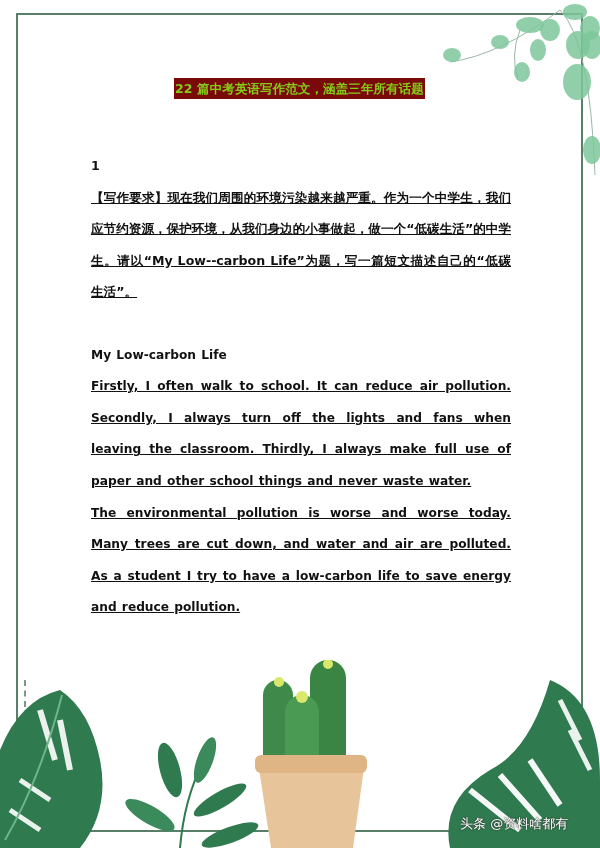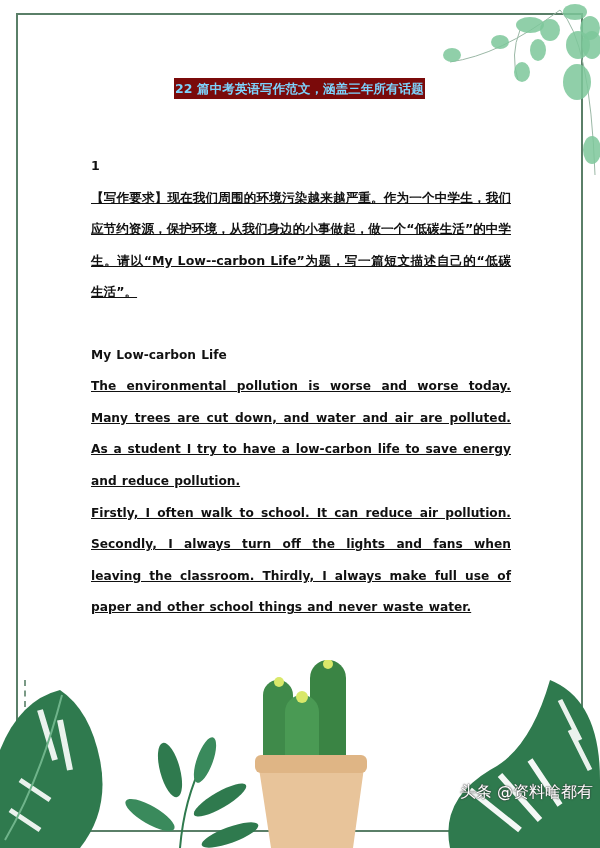--- a/index.html
+++ b/index.html
@@ -12,37 +12,37 @@
   .frame {
     position: absolute; left: 16px; top: 13px; width: 567px; height: 819px;
     border: 2px solid #5a7f68; box-sizing: border-box;
   }
   .dash-line {
     position: absolute; left: 24px; top: 680px; width: 0; height: 100px;
     border-left: 2px dashed #7a9a86;
   }
   .banner {
     position: absolute; left: 174px; top: 78px; width: 251px; height: 21px;
-    background: #7a0a0a; color: #7dd3fc; font-weight: bold; font-size: 12.5px;
+    background: #7a0a0a; color: #84cc16; font-weight: bold; font-size: 12.5px;
     line-height: 21px; text-align: center; white-space: nowrap; letter-spacing: 0.1px;
   }
   .content {
     position: absolute; left: 91px; top: 150px; width: 420px;
     font-size: 12.6px; font-weight: bold; line-height: 31.6px;
   }
   .content p { margin: 0; }
   .num { margin-bottom: 0; }
   .gap { height: 31.6px; }
   .just { text-align: justify; text-align-last: left; text-decoration: underline; }
   .en { font-size: 12.2px; word-spacing: 1px; }
 
   
   .deco { position: absolute; }
   .watermark {
-    position: absolute; left: 460px; top: 782px; color: #fff; font-size: 16px;
+    position: absolute; left: 460px; top: 815px; color: #fff; font-size: 13px;
     font-family: "DejaVu Sans", sans-serif; text-shadow: 0 0 2px #333, 0 0 1px #333;
     white-space: nowrap;
   }
 </style>
 </head>
 <body>
 
 <div class="frame"></div>
 <div class="dash-line"></div>
 
@@ -97,17 +97,17 @@
   <rect x="0" y="95" width="112" height="18" rx="6" fill="#dfb585"></rect>
 </svg>
 
 <div class="banner">22 篇中考英语写作范文，涵盖三年所有话题</div>
 
 <div class="content">
   <p class="num">1</p>
   <p class="just">【写作要求】现在我们周围的环境污染越来越严重。作为一个中学生，我们应节约资源，保护环境，从我们身边的小事做起，做一个“低碳生活”的中学生。请以“My Low--carbon Life”为题，写一篇短文描述自己的“低碳生活”。</p>
   <div class="gap"></div>
   <p class="en">My Low-carbon Life</p>
+  <p class="just en">Firstly, I often walk to school. It can reduce air pollution. Secondly, I always turn off the lights and fans when leaving the classroom. Thirdly, I always make full use of paper and other school things and never waste water.</p>
   <p class="just en">The environmental pollution is worse and worse today. Many trees are cut down, and water and air are polluted. As a student I try to have a low-carbon life to save energy and reduce pollution.</p>
-  <p class="just en">Firstly, I often walk to school. It can reduce air pollution. Secondly, I always turn off the lights and fans when leaving the classroom. Thirdly, I always make full use of paper and other school things and never waste water.</p>
 </div>
 
 <div class="watermark">头条 @资料啥都有</div>
 
 </body></html>

